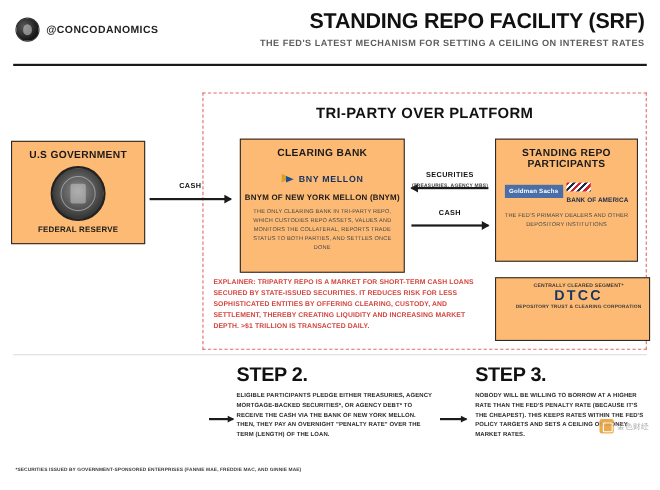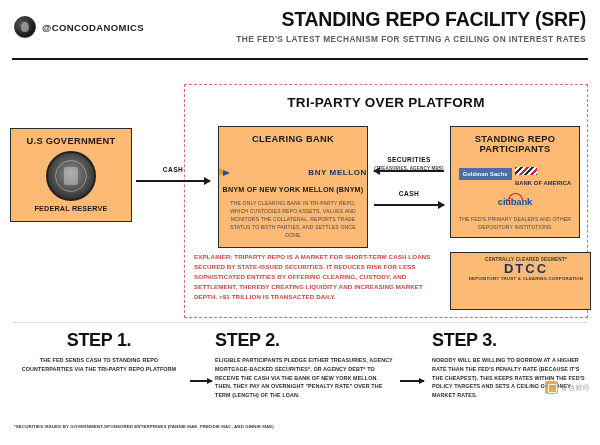--- a/index.html
+++ b/index.html
@@ -63,21 +63,21 @@
     content:"";position:absolute;left:7px;top:7px;right:7px;bottom:7px;
     border-radius:50%;border:1px solid #d8d8d8;opacity:.5;
   }
   .seal:after{
     content:"";position:absolute;left:16px;top:14px;width:14px;height:18px;
     background:#d9d9d9;opacity:.45;border-radius:2px;
   }
 
   
   .cbank{left:218px;top:126px;width:148px;height:120px;}
-  .bny{display:flex;align-items:center;justify-content:space-between;gap:4px;margin-top:24px;}
+  .bny{display:flex;align-items:center;justify-content:center;gap:4px;margin-top:14px;}
   .bny-mark{
     width:12px;height:9px;position:relative;
   }
   .bny-mark:before{
     content:"";position:absolute;left:0;top:0;border-left:9px solid #d6a12a;
     border-top:4.5px solid transparent;border-bottom:4.5px solid transparent;
   }
   .bny-mark:after{
     content:"";position:absolute;left:4px;top:2px;border-left:7px solid #1f4f96;
     border-top:3px solid transparent;border-bottom:3px solid transparent;
@@ -191,23 +191,20 @@
 
   <div class="box parts">
     <div class="box-title">STANDING REPO PARTICIPANTS</div>
     <div class="logo-row">
       <div class="gs">Goldman Sachs</div>
       <div>
         <div class="boa-flag"></div>
         <div class="boa">BANK OF AMERICA</div>
       </div>
     </div>
-    <div class="citi">
-      <span class="citi-txt">citibank<span class="citi-arc"></span></span>
-    </div>
     <div class="box-fine" style="margin-top:7px;">THE FED'S PRIMARY DEALERS AND OTHER DEPOSITORY INSTITUTIONS</div>
   </div>
 
   <div class="box dtcc">
     <div class="dtcc-head">CENTRALLY CLEARED SEGMENT*</div>
     <div class="dtcc-logo">DTCC</div>
     <div class="dtcc-sub">DEPOSITORY TRUST &amp; CLEARING CORPORATION</div>
   </div>
 
   <div class="explainer">EXPLAINER: TRIPARTY REPO IS A MARKET FOR SHORT-TERM CASH LOANS SECURED BY STATE-ISSUED SECURITIES. IT REDUCES RISK FOR LESS SOPHISTICATED ENTITIES BY OFFERING CLEARING, CUSTODY, AND SETTLEMENT, THEREBY CREATING LIQUIDITY AND INCREASING MARKET DEPTH. &gt;$1 TRILLION IS TRANSACTED DAILY.</div>
@@ -217,24 +214,20 @@
 
   <div class="arrow left" style="left:374px;top:170px;width:70px;"></div>
   <div class="flow-label" style="left:370px;top:156px;width:78px;">SECURITIES</div>
   <div class="flow-sub" style="left:366px;top:166px;width:86px;">(TREASURIES, AGENCY MBS)</div>
 
   <div class="arrow" style="left:374px;top:204px;width:70px;"></div>
   <div class="flow-label" style="left:374px;top:190px;width:70px;">CASH</div>
 
   <div class="steps-rule"></div>
 
-  <div class="step s1">
-    <div class="step-h">STEP 1.</div>
-    <div class="step-b">THE FED SENDS CASH TO STANDING REPO COUNTERPARTIES VIA THE TRI-PARTY REPO PLATFORM</div>
-  </div>
   <div class="step-arrow" style="left:190px;width:22px;"></div>
 
   <div class="step s2">
     <div class="step-h">STEP 2.</div>
     <div class="step-b">ELIGIBLE PARTICIPANTS PLEDGE EITHER TREASURIES, AGENCY MORTGAGE-BACKED SECURITIES*, OR AGENCY DEBT* TO RECEIVE THE CASH VIA THE BANK OF NEW YORK MELLON. THEN, THEY PAY AN OVERNIGHT "PENALTY RATE" OVER THE TERM (LENGTH) OF THE LOAN.</div>
   </div>
   <div class="step-arrow" style="left:400px;width:24px;"></div>
 
   <div class="step s3">
     <div class="step-h">STEP 3.</div>

